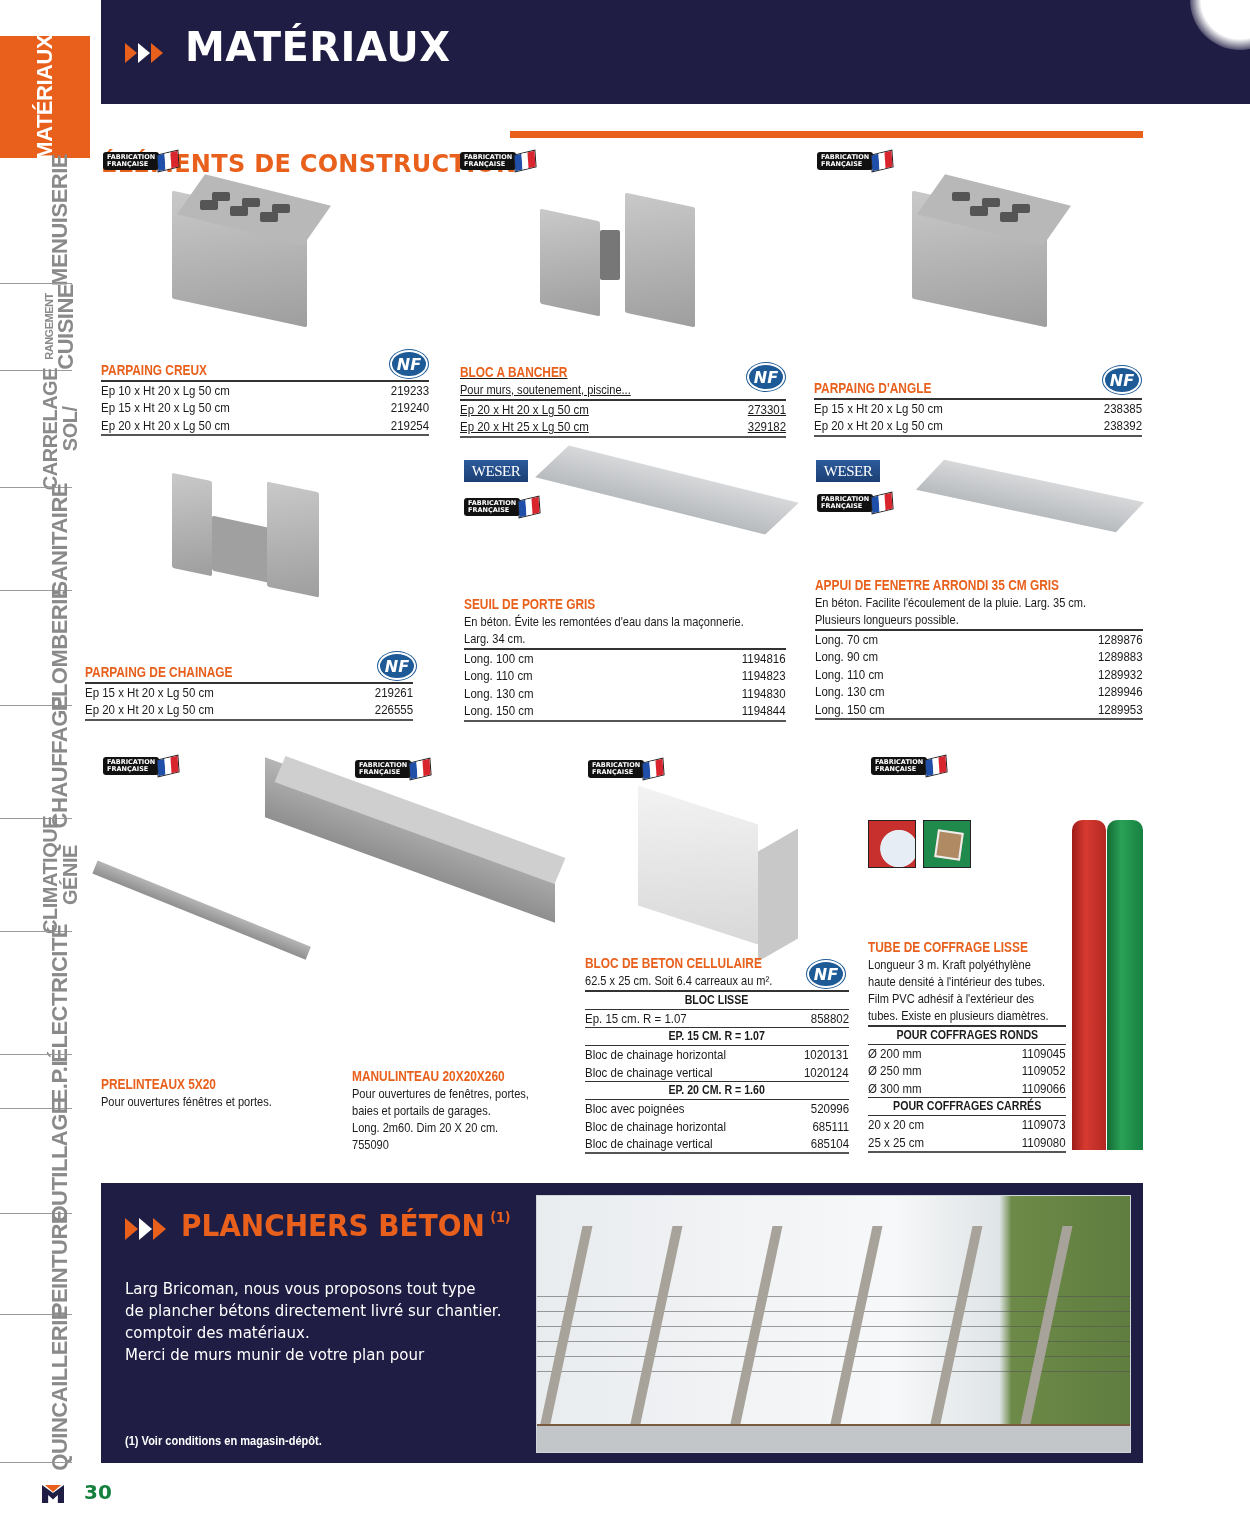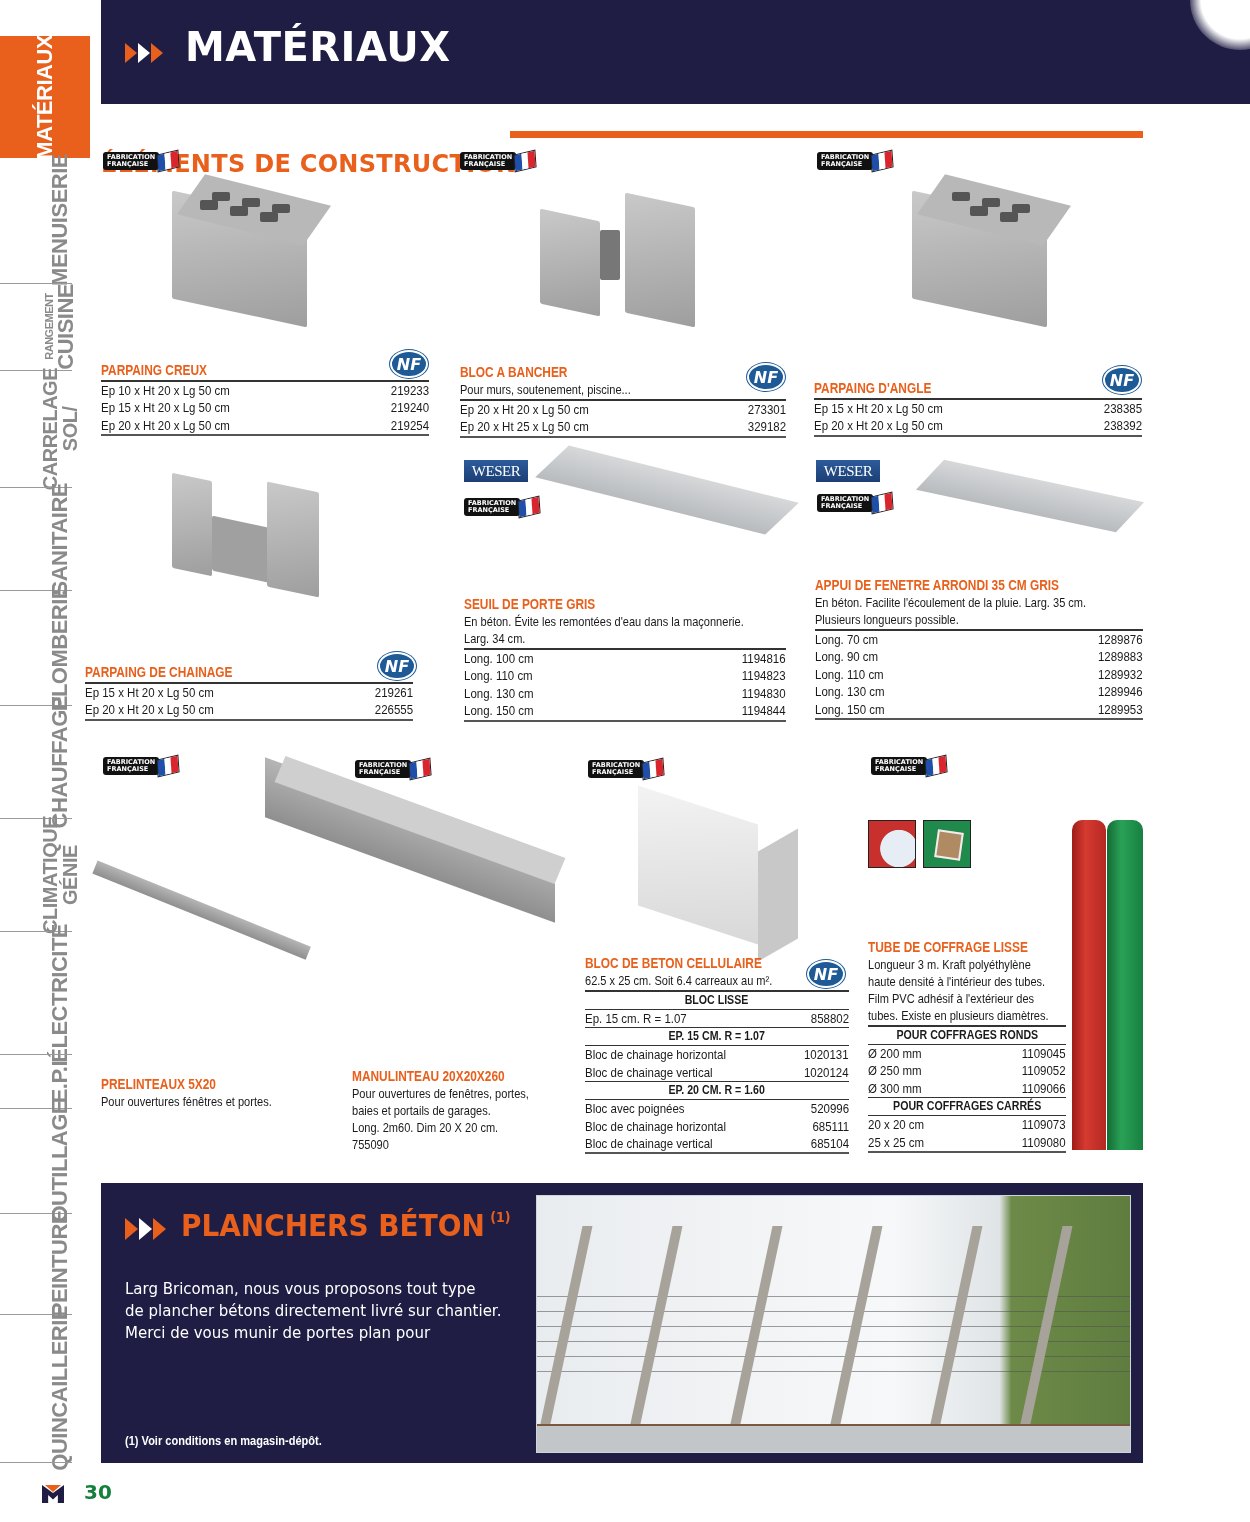--- a/index.html
+++ b/index.html
@@ -211,21 +211,21 @@
       <i class="wh"></i>
       <i class="r"></i>
     </div>
 </div>
 <div class="img" style="left:540px;top:185px;width:160px;height:140px;">
   <div class="block" style="position:absolute;left:0;top:30px;width:60px;height:95px;transform:skewY(12deg);"></div>
   <div class="block" style="position:absolute;left:60px;top:45px;width:20px;height:50px;background:#777;"></div>
   <div class="block" style="position:absolute;left:85px;top:15px;width:70px;height:120px;transform:skewY(12deg);"></div>
 </div>
 <div class="nf-badge" style="left:747px;top:363px;">NF</div>
-<div class="product" style="left:460px;top:364px;width:326px;">
+<div class="product" style="left:460px;top:364px;width:326px;text-decoration:underline;">
   <div class="p-title">BLOC A BANCHER</div>
   <div class="p-desc">Pour murs, soutenement, piscine...</div>
   <div class="p-table">
     <div class="p-row">
         <span class="l">Ep 20 x Ht 20 x Lg 50 cm</span>
         <span class="r">273301</span>
       </div>
     <div class="p-row">
         <span class="l">Ep 20 x Ht 25 x Lg 50 cm</span>
         <span class="r">329182</span>
@@ -508,21 +508,22 @@
 <section class="planchers">
   <div class="chev">
       <span></span>
       <span class="w"></span>
       <span></span>
     </div>
   <h2 class="pl-title"><span>PLANCHERS BÉTON</span><span class="pl-sup">(1)</span></h2>
   <div class="pl-body">
     <p>Larg Bricoman, nous vous proposons tout type</p>
     <p>de plancher bétons directement livré sur chantier.</p>
-    <p>Merci de vous munir de portes plan pour</p>
+    <p>comptoir des matériaux.</p>
+    <p>Merci de murs munir de votre plan pour</p>
   </div>
   <div class="pl-note">(1) Voir conditions en magasin-dépôt.</div>
   <div class="pl-photo">
     <div class="bar" style="top:100px"></div>
       <div class="bar" style="top:115px"></div>
       <div class="bar" style="top:130px"></div>
     <div class="bar" style="top:145px"></div>
       <div class="bar" style="top:160px"></div>
       <div class="bar" style="top:175px"></div>
     <div class="beam" style="left:20px"></div>

